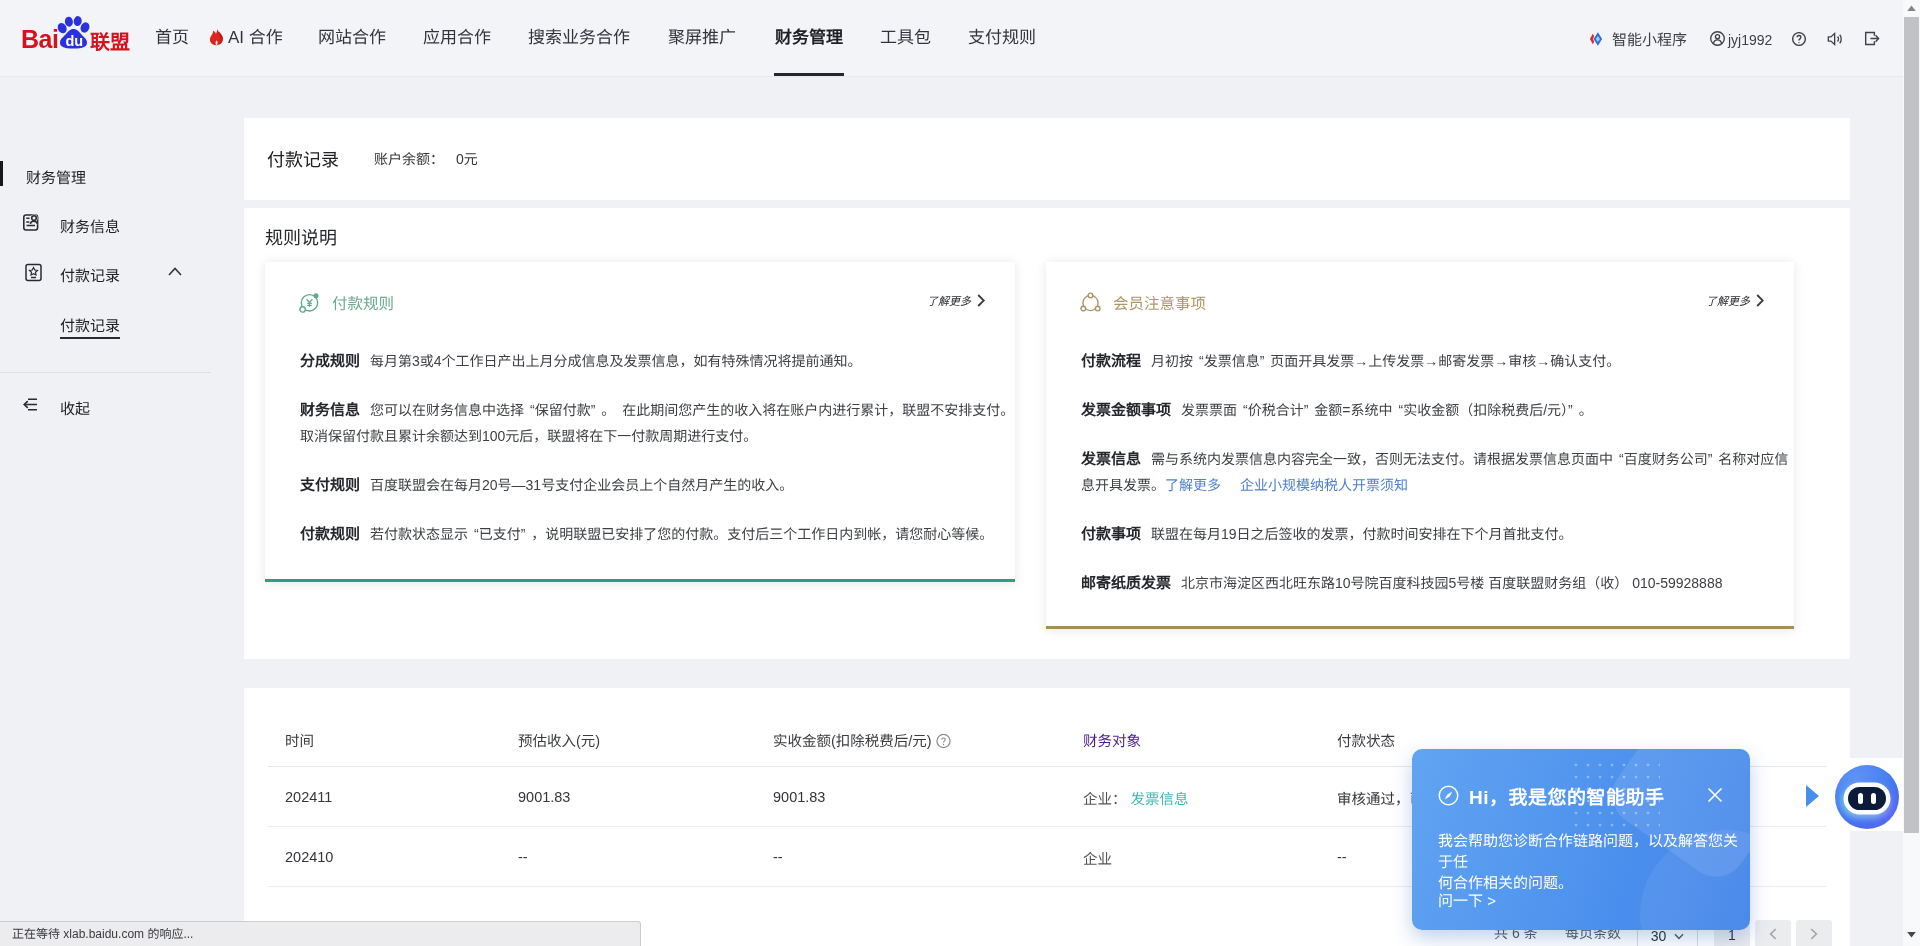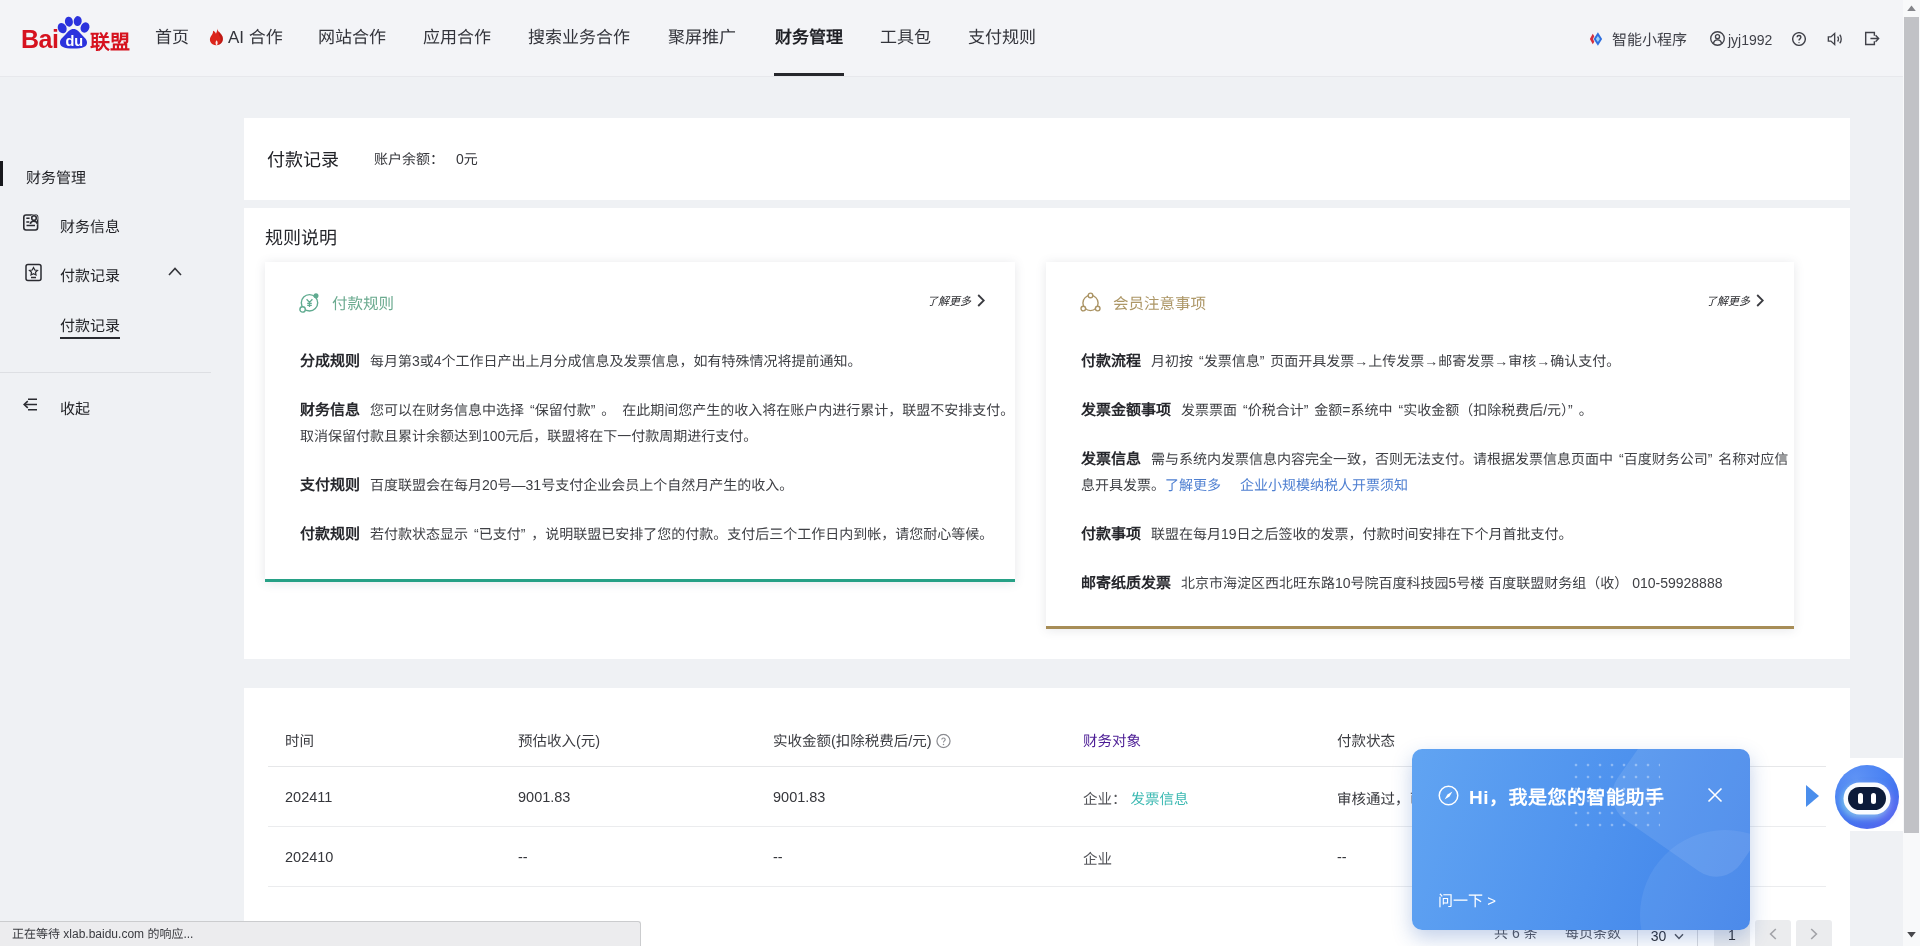--- a/index.html
+++ b/index.html
@@ -250,20 +250,21 @@
   <div class="deco1"></div>
   <div class="deco2"></div>
   <div class="deco3"></div>
   <div class="hi"><svg width="21" height="21" viewBox="0 0 24 24">
         <circle cx="12" cy="12" r="10.6" fill="none" stroke="#fff" stroke-width="1.7"></circle>
         <path d="M16.5 7.5 L10.8 10.8 L7.5 16.5 L13.2 13.2 Z" fill="#fff"></path>
       </svg>Hi，我是您的智能助手</div>
   <svg class="x" viewBox="0 0 16 16">
       <path d="M1.5 1.5 L14.5 14.5 M14.5 1.5 L1.5 14.5" stroke="#fff" stroke-width="1.6"></path>
     </svg>
+  <div class="msg">我会帮助您诊断合作链路问题，以及解答您关于任<br>何合作相关的问题。</div>
   <div class="ask">问一下 &gt;</div>
 </div>
 <div class="c-arrow"></div>
 <div class="ava-box"></div>
 <div class="ava">
     <div class="face">
       <div class="e" style="left:10px"></div>
       <div class="e" style="left:22.5px"></div>
     </div>
   </div>

